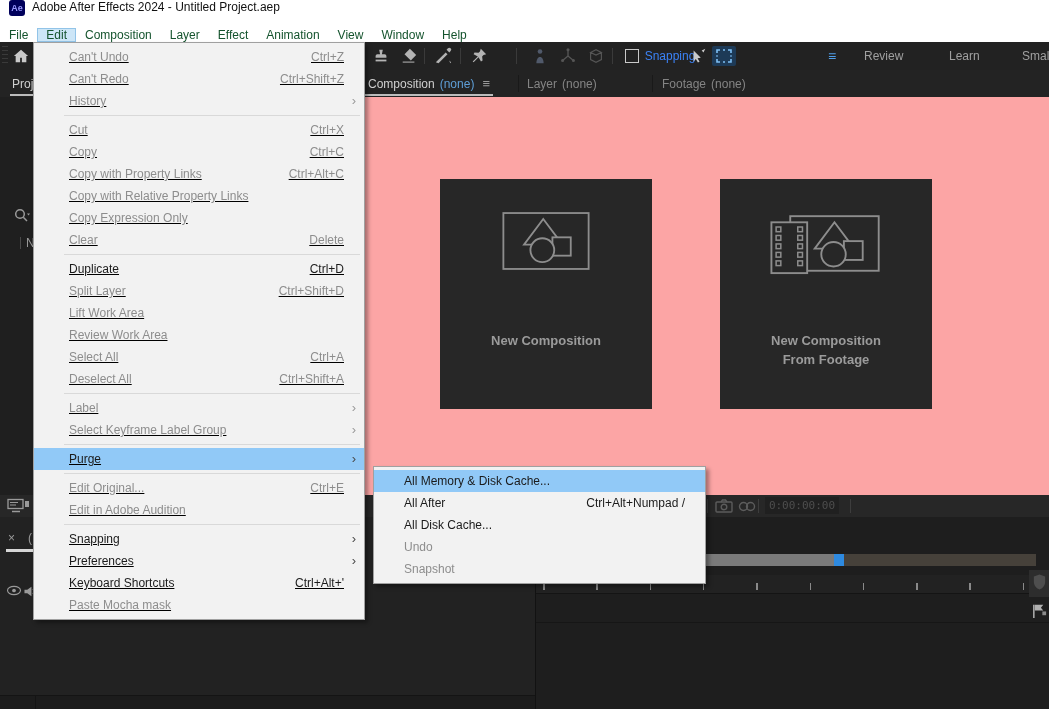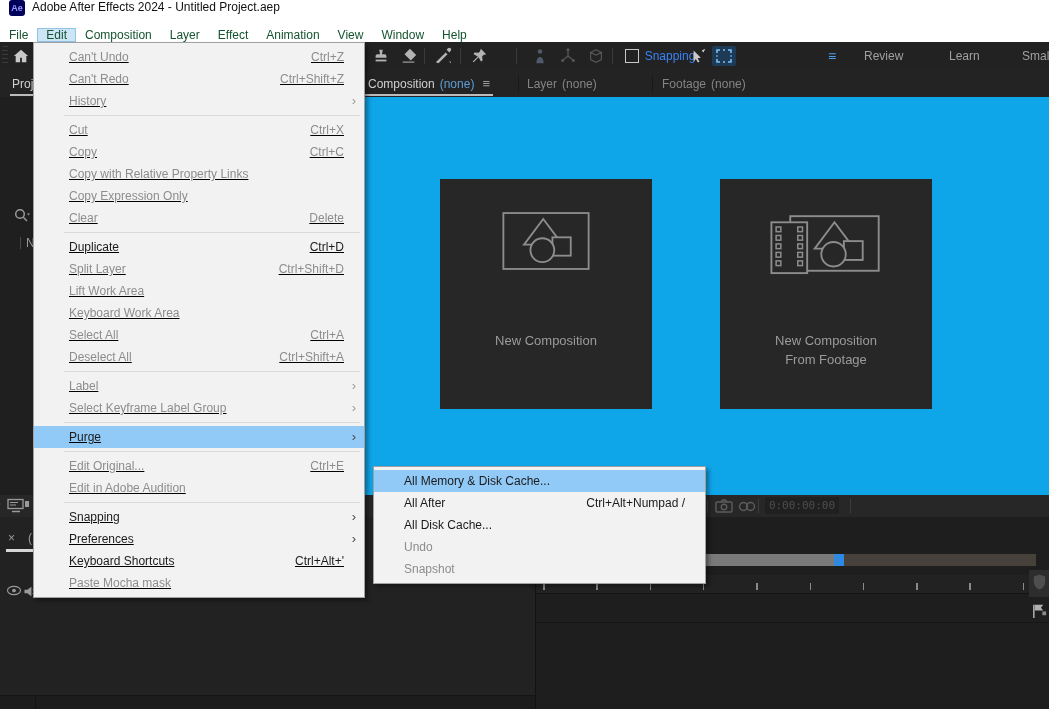--- a/index.html
+++ b/index.html
@@ -36,21 +36,21 @@
   .ptab.inactive .t1,.ptab.inactive .t2{color:#848484;}
   .ptab .burger{margin-left:8px;color:#9a9a9a;font-size:13px;}
   .active-underline{position:absolute;height:2px;background:#bcbcbc;}
   .vdiv{position:absolute;top:5px;width:1px;height:17px;background:#191919;}
   
   .left-panel{position:absolute;left:0;top:97px;width:360px;height:398px;background:#1f1f1f;}
   .search-btn{position:absolute;left:12px;top:108px;width:22px;height:20px;display:flex;align-items:center;}
   .name-col{position:absolute;left:20px;top:138px;height:16px;display:flex;align-items:center;font-size:12px;color:#9a9a9a;}
   .name-col .bar{width:1px;height:12px;background:#4a4a4a;margin-right:5px;}
   
-  .viewer{position:absolute;left:360px;top:97px;width:689px;height:398px;background:#0ea5e9;}
+  .viewer{position:absolute;left:360px;top:97px;width:689px;height:398px;background:#fca5a5;font-weight:bold;}
   .card{position:absolute;top:82px;width:212px;height:230px;background:#272727;cursor:pointer;}
   .card .cicon{position:absolute;left:50%;top:32px;transform:translateX(-50%);}
   .card .clabel{position:absolute;left:0;right:0;top:152px;text-align:center;font-size:13px;color:#9b9b9b;line-height:19px;}
   
   .tl-header{position:absolute;left:0;top:495px;width:1049px;height:22px;background:#272727;border-bottom:1px solid #191919;}
   .tl-hicon{position:absolute;top:3px;}
   .tl-hsep{position:absolute;top:4px;width:1px;height:14px;background:#3d3d3d;}
   .timecode{position:absolute;left:765px;top:2px;width:74px;height:17px;background:#202020;
             display:flex;align-items:center;justify-content:center;
             font-family:"DejaVu Sans Mono",monospace;font-size:11px;color:#4e4e4e;}
@@ -383,20 +383,24 @@
     <div class="msep"></div>
     <div class="mi dis">
         <span>Cut</span>
         <span class="sc">Ctrl+X</span>
       </div>
     <div class="mi dis">
         <span>Copy</span>
         <span class="sc">Ctrl+C</span>
       </div>
     <div class="mi dis">
+        <span>Copy with Property Links</span>
+        <span class="sc">Ctrl+Alt+C</span>
+      </div>
+    <div class="mi dis">
         <span>Copy with Relative Property Links</span>
       </div>
     <div class="mi dis">
         <span>Copy Expression Only</span>
       </div>
     <div class="mi dis">
         <span>Clear</span>
         <span class="sc">Delete</span>
       </div>
     <div class="msep"></div>
@@ -405,21 +409,21 @@
         <span class="sc">Ctrl+D</span>
       </div>
     <div class="mi dis">
         <span>Split Layer</span>
         <span class="sc">Ctrl+Shift+D</span>
       </div>
     <div class="mi dis">
         <span>Lift Work Area</span>
       </div>
     <div class="mi dis">
-        <span>Keyboard Work Area</span>
+        <span>Review Work Area</span>
       </div>
     <div class="mi dis">
         <span>Select All</span>
         <span class="sc">Ctrl+A</span>
       </div>
     <div class="mi dis">
         <span>Deselect All</span>
         <span class="sc">Ctrl+Shift+A</span>
       </div>
     <div class="msep"></div>

